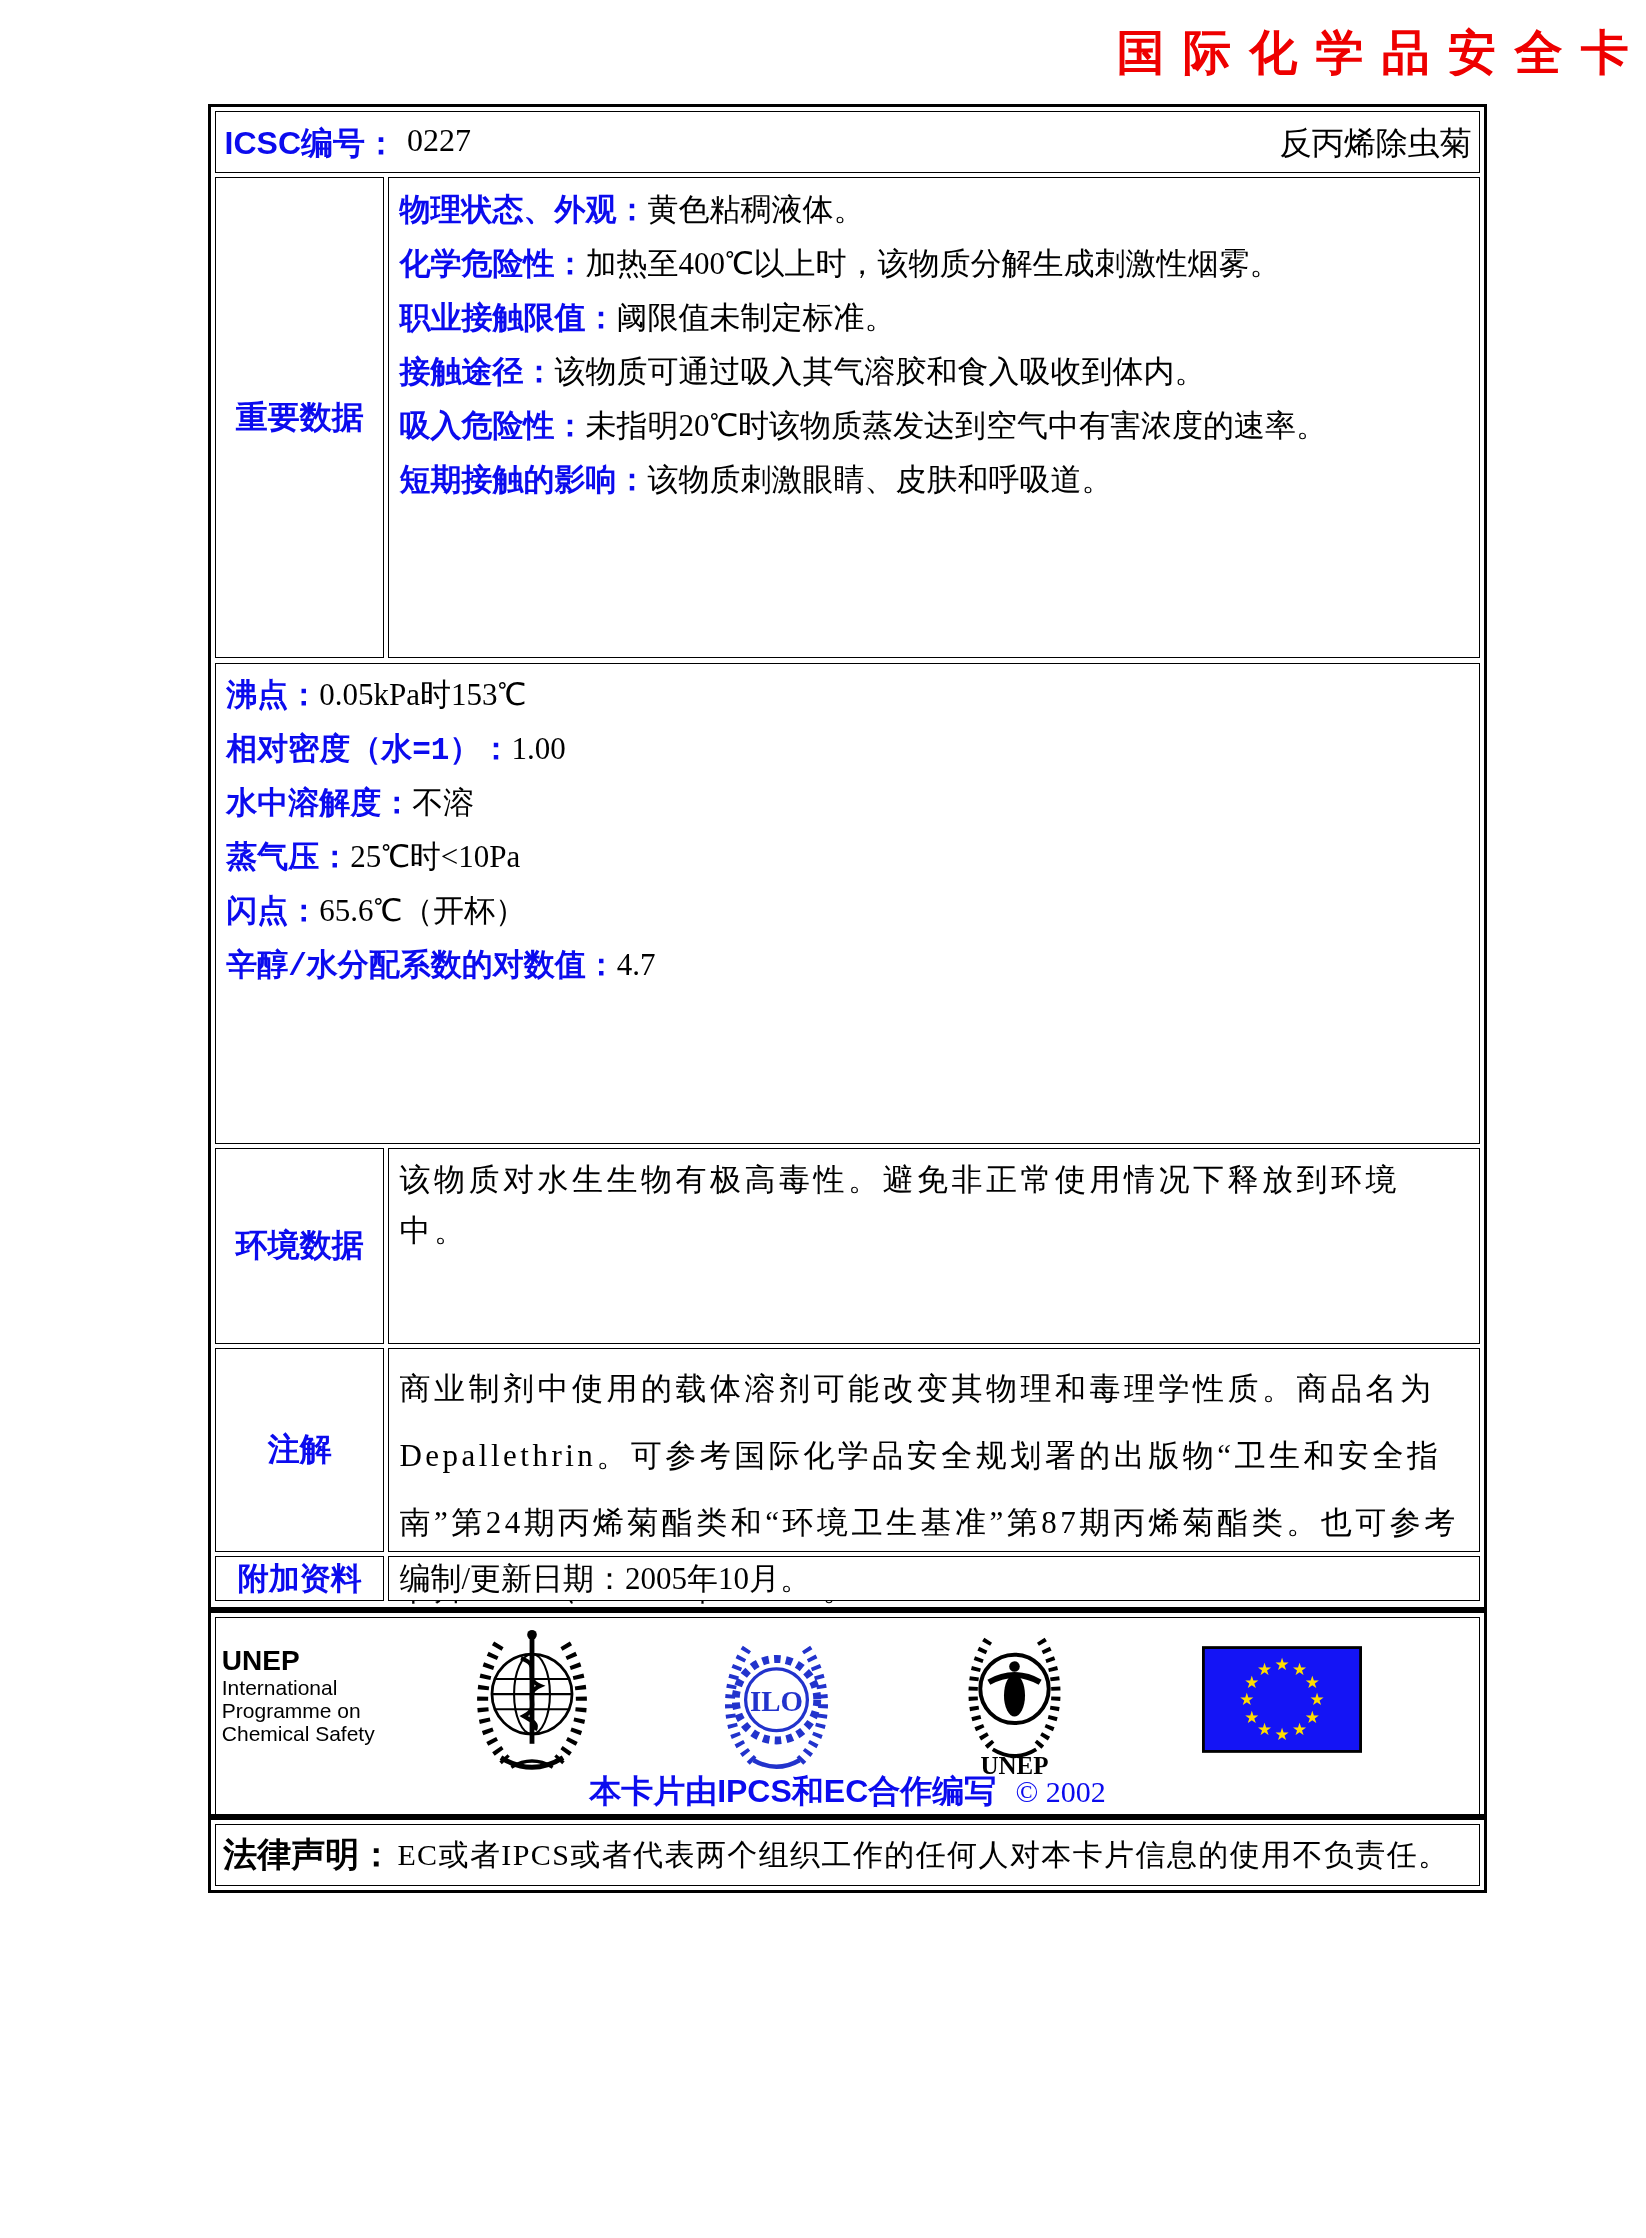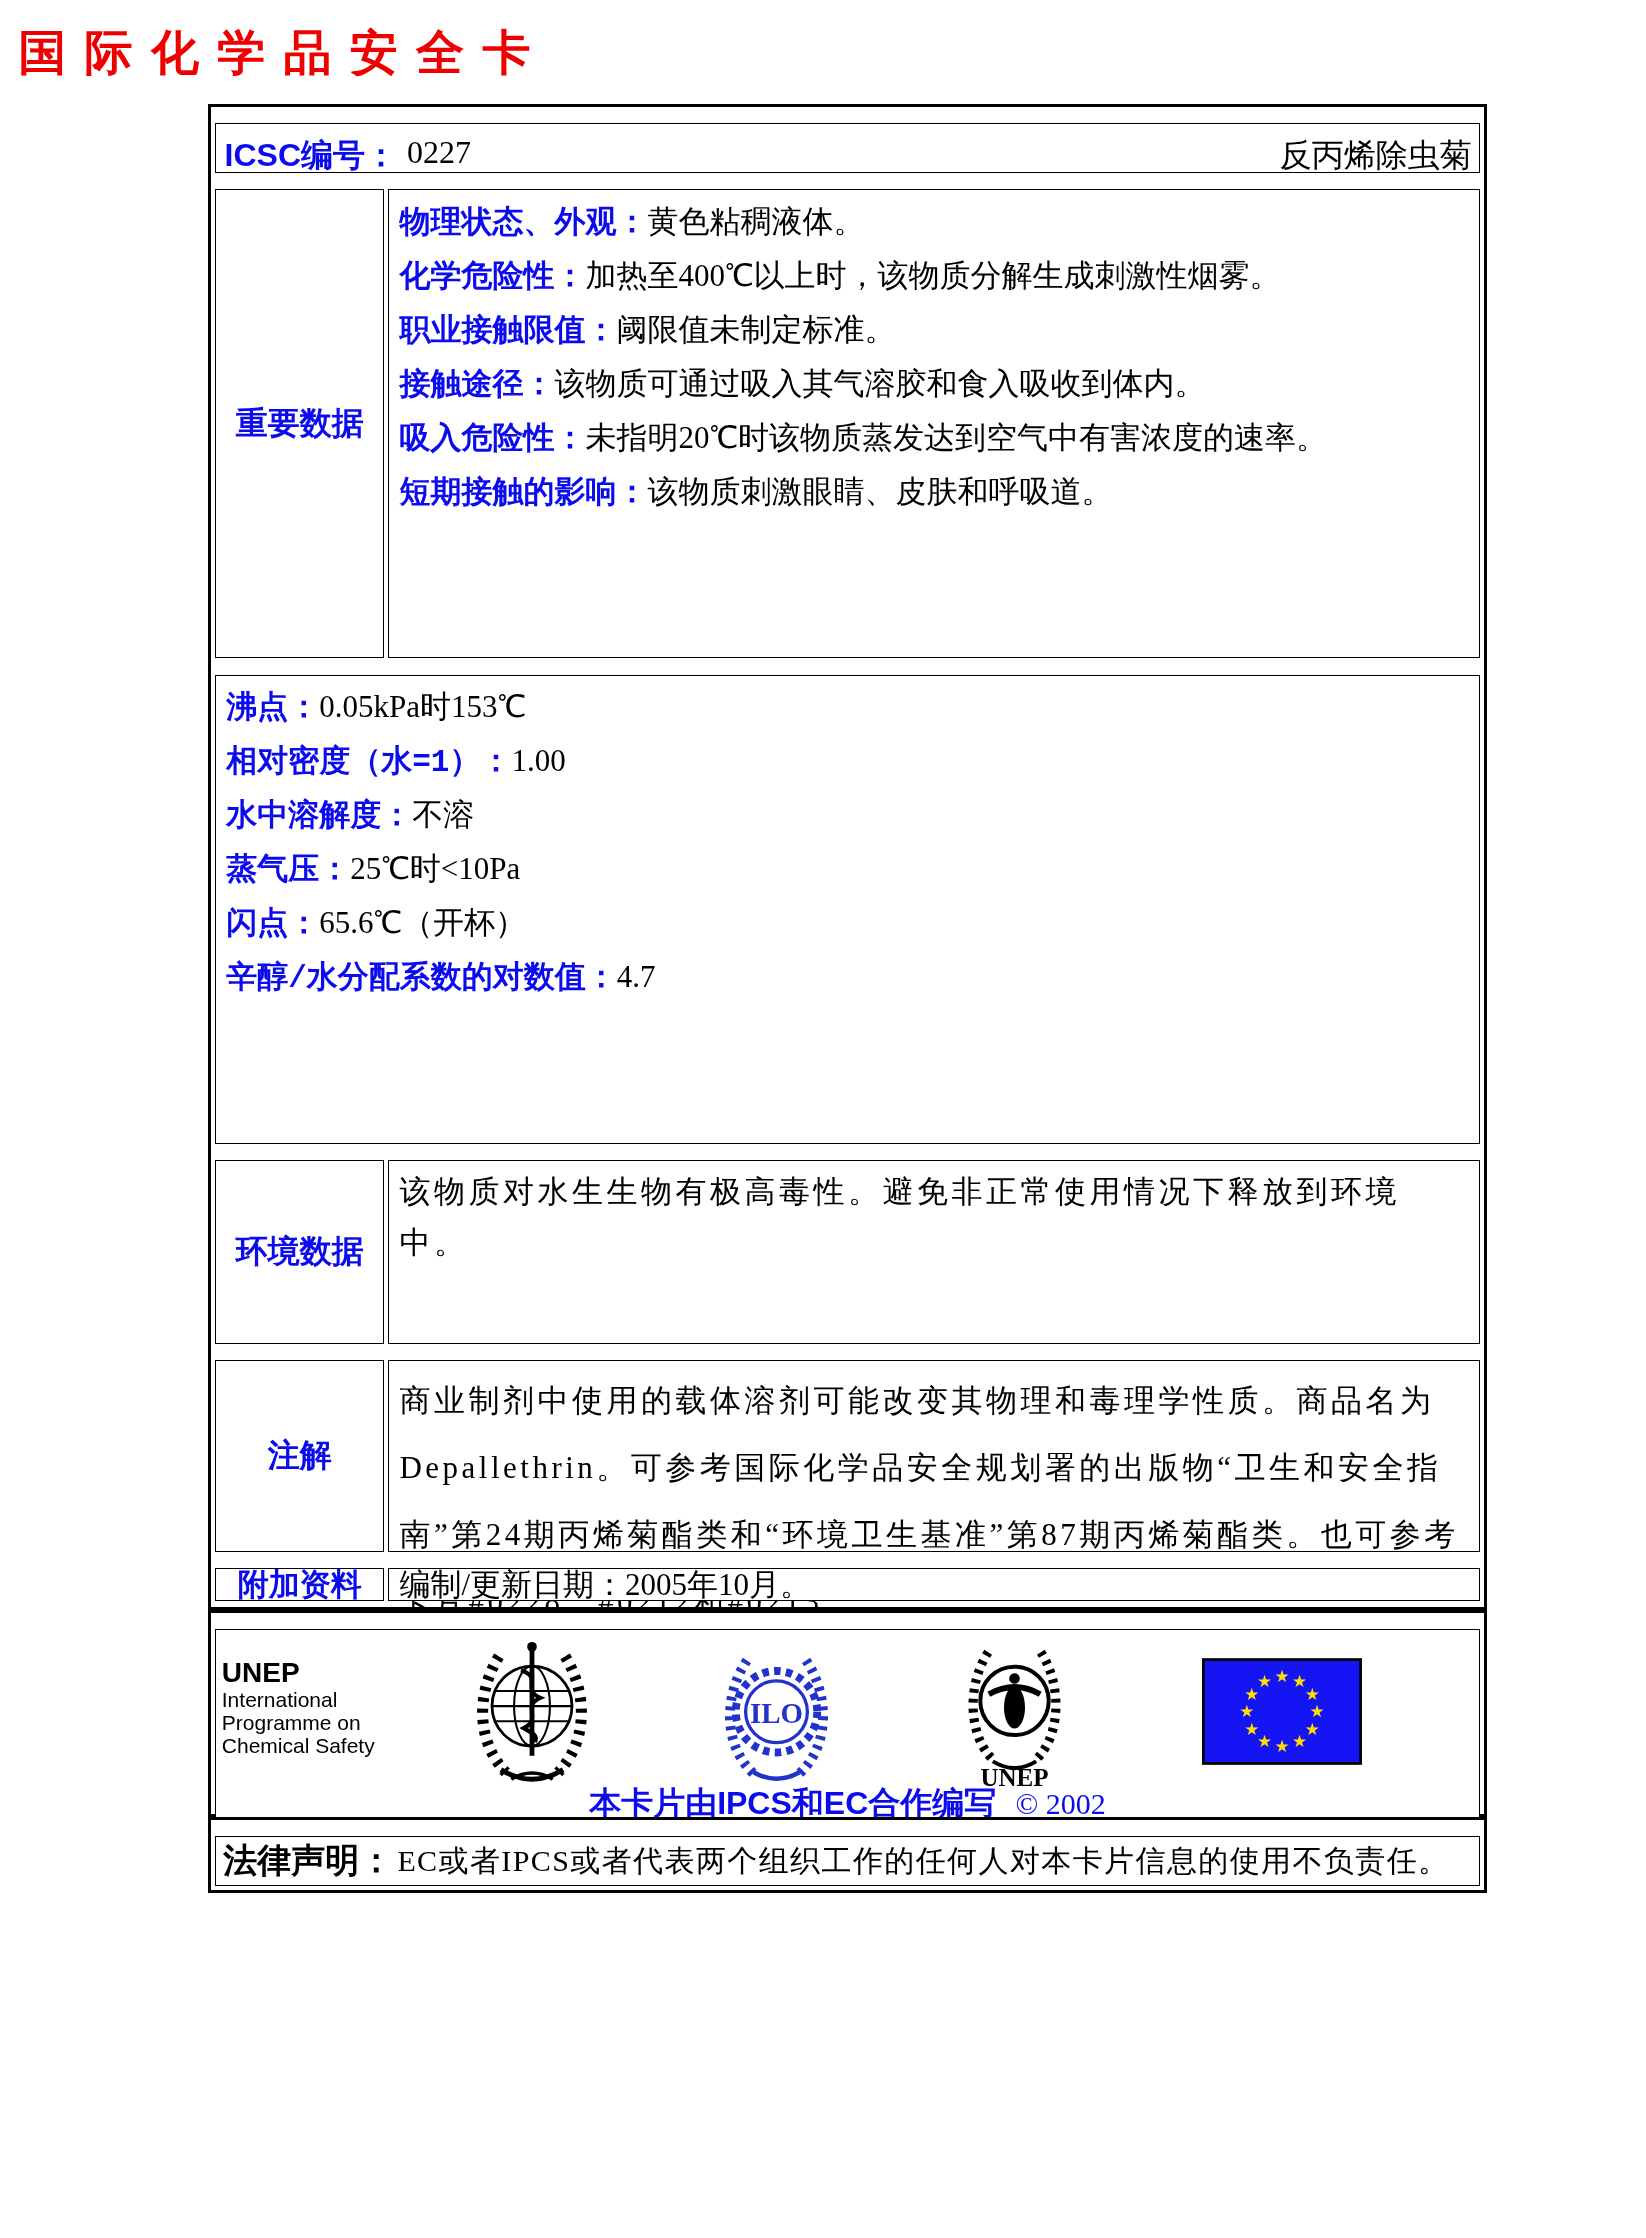--- a/index.html
+++ b/index.html
@@ -1,29 +1,29 @@
 <!DOCTYPE html>
 <html style="font-size:11.3px"><head>
 <meta charset="utf-8">
 <style>
   html,body{margin:0;padding:0;background:#ffffff;}
   body{width:1647px;height:2239px;position:relative;font-family:"Liberation Serif",serif;color:#000;}
   .page-title{
-    position:absolute;top:24px;left:0;width:1647px;text-align:left;
+    position:absolute;top:24px;left:0;width:1647px;text-align:right;
     color:#ee0000;font-weight:bold;font-size:48px;line-height:1.2;
     letter-spacing:18.3px;text-indent:18.3px;
     font-family:"Liberation Serif",serif;
   }
   .tbl{
     position:absolute;left:208px;width:1279px;box-sizing:border-box;
     border:3.5px solid #000;background:#fff;padding:4.2px;
     display:flex;flex-direction:column;gap:4.2px;
   }
   .row{display:flex;gap:4.2px;}
-  .cell{border:1.4px solid #000;box-sizing:border-box;background:#fff;margin-top:12px;}
+  .cell{border:1.4px solid #000;box-sizing:border-box;background:#fff;}
   .label-cell{
     flex:0 0 169px;display:flex;align-items:center;justify-content:center;
     color:#0b0bee;font-family:"Liberation Sans",sans-serif;font-weight:bold;font-size:32px;
   }
   .content-cell{flex:1 1 auto;padding:5.6px 10px 0 10px;font-size:31px;line-height:52px;}
   .kv .k{color:#0b0bee;font-family:Liberation Mono, monospace;font-weight:bold;}
   .kv .v{color:#000;}
   .para{letter-spacing:3.5px;line-height:51px;}
   .header-cell{
     flex:1 1 auto;display:flex;align-items:flex-start;

